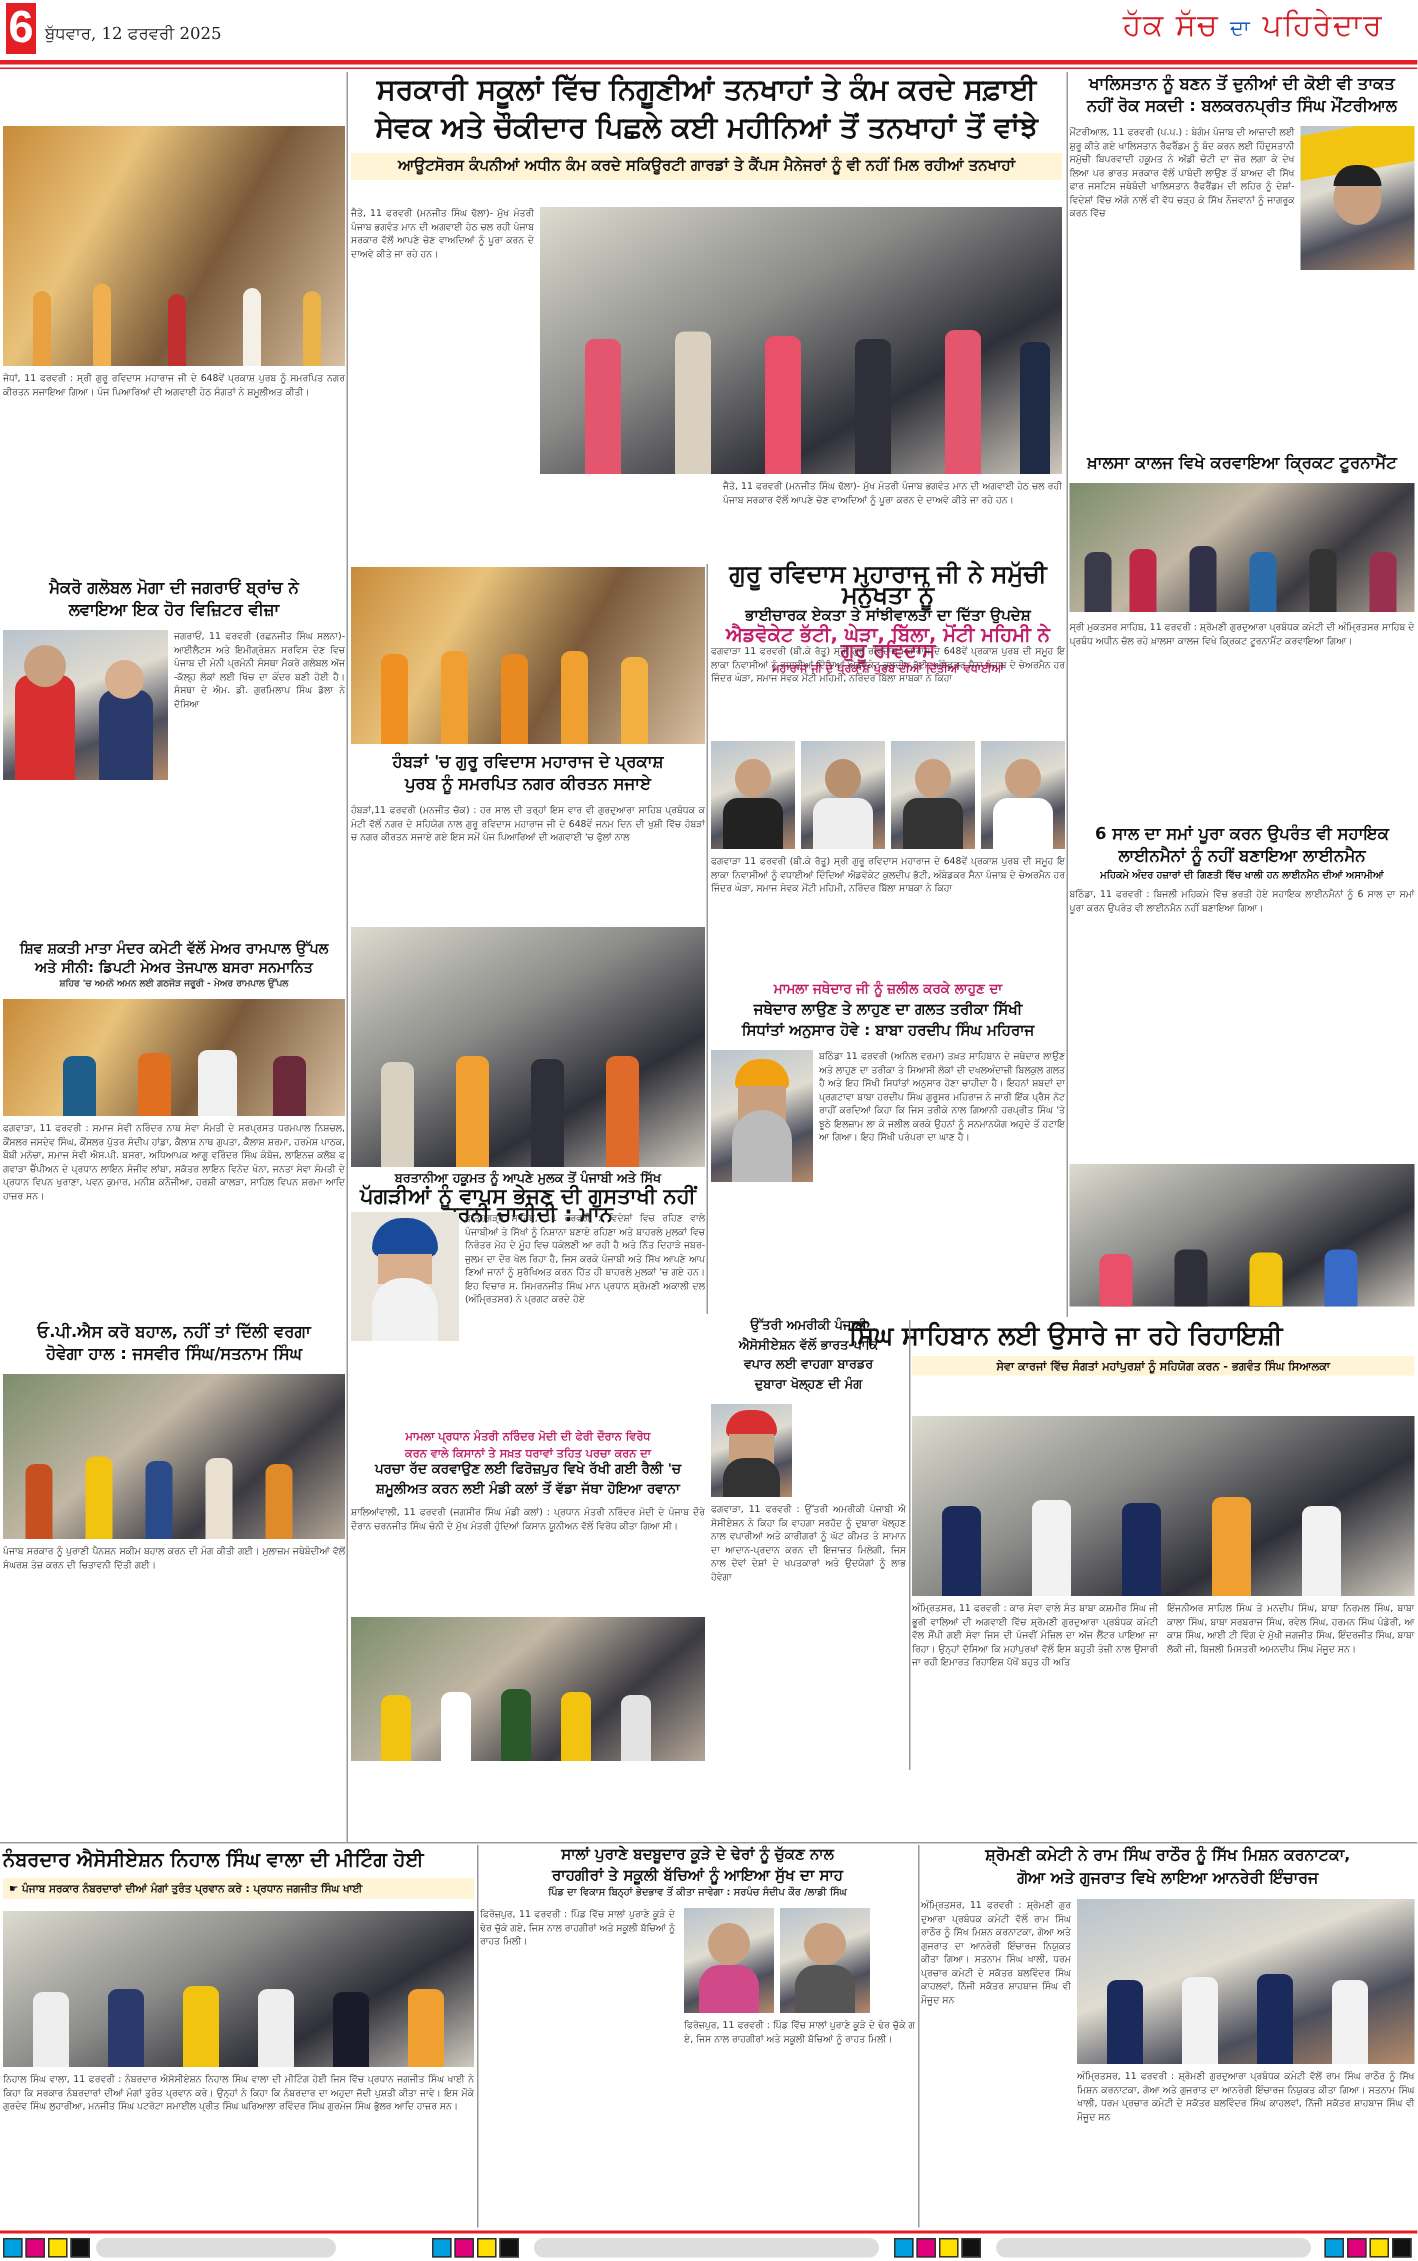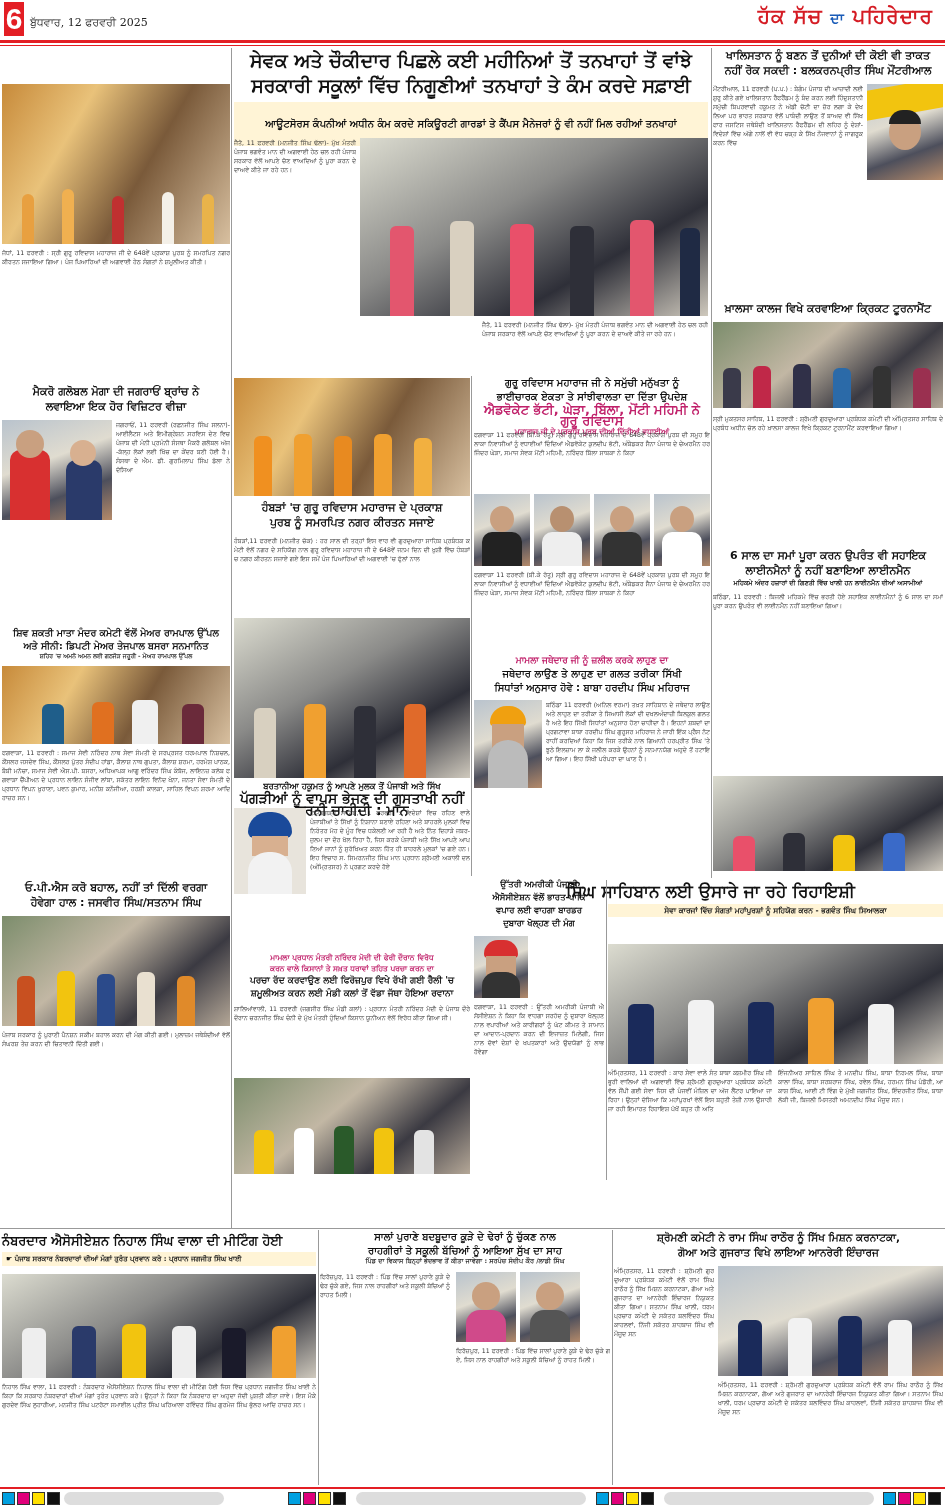--- a/index.html
+++ b/index.html
@@ -1,20 +1,20 @@
 <!DOCTYPE html>
 <html><head>
 <meta charset="utf-8">
 <style>
 *{box-sizing:border-box;margin:0;padding:0}
 body{width:945px;height:1507px;background:#fff;font-family:"DejaVu Sans",sans-serif;color:#111;overflow:hidden;position:relative}
 .abs{position:absolute}
 .hdr-num{left:4px;top:2px;width:20px;height:34px;background:#e31e24;color:#fff;font-weight:bold;font-size:30px;line-height:34px;text-align:center;font-family:"Liberation Sans",sans-serif}
 .hdr-date{left:30px;top:16px;font-size:11px;font-family:"DejaVu Serif",serif;color:#222}
-.hdr-logo{right:12px;top:4px;font-size:20px;font-weight:bold;color:#d51c24;letter-spacing:1px;font-family:"DejaVu Sans",sans-serif}
+.hdr-logo{right:23px;top:4px;font-size:20px;font-weight:normal;color:#d51c24;letter-spacing:1px;font-family:"DejaVu Sans",sans-serif}
 .hdr-logo .mid{color:#1a5cb8;font-size:14px}
 .hdr-rule{left:0;top:40px;width:945px;height:3px;background:#e31e24}
 .hdr-rule2{left:0;top:45px;width:945px;height:1px;background:#e31e24}
 .hl{font-weight:bold;color:#111;line-height:1.2;text-align:center}
 .txt{font-size:6.2px;line-height:9px;color:#333;text-align:justify;overflow:hidden;word-break:break-all}
 .txt span{display:block}
 .photo{background:linear-gradient(135deg,#9a8a78,#c8b8a0 40%,#6d6055 70%,#a89884);overflow:hidden}
 .photo.p2{background:linear-gradient(160deg,#b9c3cd,#e0dcd0 40%,#4d4f5c 70%,#b48a6a)}
 .photo.p3{background:linear-gradient(120deg,#c78a3a,#e9c27a 30%,#7a5a3a 60%,#d8c0a0)}
 .photo.p4{background:linear-gradient(150deg,#dcdcd0,#8a8a88 40%,#2e2f38 70%,#cfc9bd)}
@@ -45,23 +45,23 @@
     <div class="fig" style="left:20px;height:50px;background:#e8a040"></div>
     <div class="fig" style="left:60px;height:55px;background:#f0b050"></div>
     <div class="fig" style="left:110px;height:48px;background:#c03030"></div>
     <div class="fig" style="left:160px;height:52px;background:#f4f0e8"></div>
     <div class="fig" style="left:200px;height:50px;background:#e9b34a"></div>
   </div>
   <div class="abs txt" style="left:0;top:200px;width:228px;height:132px">ਜੋਧਾਂ, 11 ਫਰਵਰੀ : ਸ੍ਰੀ ਗੁਰੂ ਰਵਿਦਾਸ ਮਹਾਰਾਜ ਜੀ ਦੇ 648ਵੇਂ ਪ੍ਰਕਾਸ਼ ਪੁਰਬ ਨੂੰ ਸਮਰਪਿਤ ਨਗਰ ਕੀਰਤਨ ਸਜਾਇਆ ਗਿਆ। ਪੰਜ ਪਿਆਰਿਆਂ ਦੀ ਅਗਵਾਈ ਹੇਠ ਸੰਗਤਾਂ ਨੇ ਸ਼ਮੂਲੀਅਤ ਕੀਤੀ।</div>
 </div>
 
 <div class="abs" style="left:234px;top:48px;width:474px;height:325px">
+  <div class="hl" style="font-size:19px;line-height:25px">ਸਰਕਾਰੀ ਸਕੂਲਾਂ ਵਿੱਚ ਨਿਗੂਣੀਆਂ ਤਨਖਾਹਾਂ ਤੇ ਕੰਮ ਕਰਦੇ ਸਫ਼ਾਈ</div>
   <div class="hl" style="font-size:19px;line-height:25px">ਸੇਵਕ ਅਤੇ ਚੌਕੀਦਾਰ ਪਿਛਲੇ ਕਈ ਮਹੀਨਿਆਂ ਤੋਂ ਤਨਖਾਹਾਂ ਤੋਂ ਵਾਂਝੇ</div>
-  <div class="hl" style="font-size:19px;line-height:25px">ਸਰਕਾਰੀ ਸਕੂਲਾਂ ਵਿੱਚ ਨਿਗੂਣੀਆਂ ਤਨਖਾਹਾਂ ਤੇ ਕੰਮ ਕਰਦੇ ਸਫ਼ਾਈ</div>
-  <div class="sub-yellow hl" style="font-size:10px;padding:16px 0;margin-top:4px">ਆਊਟਸੋਰਸ ਕੰਪਨੀਆਂ ਅਧੀਨ ਕੰਮ ਕਰਦੇ ਸਕਿਊਰਟੀ ਗਾਰਡਾਂ ਤੇ ਕੈਂਪਸ ਮੈਨੇਜਰਾਂ ਨੂੰ ਵੀ ਨਹੀਂ ਮਿਲ ਰਹੀਆਂ ਤਨਖਾਹਾਂ</div>
+  <div class="sub-yellow hl" style="font-size:10px;padding:3px 0;margin-top:4px">ਆਊਟਸੋਰਸ ਕੰਪਨੀਆਂ ਅਧੀਨ ਕੰਮ ਕਰਦੇ ਸਕਿਊਰਟੀ ਗਾਰਡਾਂ ਤੇ ਕੈਂਪਸ ਮੈਨੇਜਰਾਂ ਨੂੰ ਵੀ ਨਹੀਂ ਮਿਲ ਰਹੀਆਂ ਤਨਖਾਹਾਂ</div>
   <div class="abs txt" style="left:0;top:90px;width:122px;height:235px">ਜੈਤੋ, 11 ਫਰਵਰੀ (ਮਨਜੀਤ ਸਿੰਘ ਢੱਲਾ)- ਮੁੱਖ ਮੰਤਰੀ ਪੰਜਾਬ ਭਗਵੰਤ ਮਾਨ ਦੀ ਅਗਵਾਈ ਹੇਠ ਚਲ ਰਹੀ ਪੰਜਾਬ ਸਰਕਾਰ ਵੱਲੋਂ ਆਪਣੇ ਚੋਣ ਵਾਅਦਿਆਂ ਨੂੰ ਪੂਰਾ ਕਰਨ ਦੇ ਦਾਅਵੇ ਕੀਤੇ ਜਾ ਰਹੇ ਹਨ।</div>
   <div class="abs photo p4" style="left:126px;top:90px;width:348px;height:178px">
     <div class="fig" style="left:30px;height:90px;width:24px;background:#e3566e"></div>
     <div class="fig" style="left:90px;height:95px;width:24px;background:#d9d0c0"></div>
     <div class="fig" style="left:150px;height:92px;width:24px;background:#e9506a"></div>
     <div class="fig" style="left:210px;height:90px;width:24px;background:#2e2f38"></div>
     <div class="fig" style="left:270px;height:96px;width:24px;background:#e3566e"></div>
     <div class="fig" style="left:320px;height:88px;width:20px;background:#1f2a44"></div>
   </div>
   <div class="abs txt" style="left:248px;top:272px;width:226px;height:52px">
@@ -157,21 +157,21 @@
   <div class="abs txt" style="left:0;top:36px;width:236px;height:80px">ਹੰਬੜਾਂ,11 ਫਰਵਰੀ (ਮਨਜੀਤ ਚੱਕ) : ਹਰ ਸਾਲ ਦੀ ਤਰ੍ਹਾਂ ਇਸ ਵਾਰ ਵੀ ਗੁਰਦੁਆਰਾ ਸਾਹਿਬ ਪ੍ਰਬੰਧਕ ਕਮੇਟੀ ਵੱਲੋਂ ਨਗਰ ਦੇ ਸਹਿਯੋਗ ਨਾਲ ਗੁਰੂ ਰਵਿਦਾਸ ਮਹਾਰਾਜ ਜੀ ਦੇ 648ਵੇਂ ਜਨਮ ਦਿਨ ਦੀ ਖੁਸ਼ੀ ਵਿੱਚ ਹੰਬੜਾਂ ਚ ਨਗਰ ਕੀਰਤਨ ਸਜਾਏ ਗਏ ਇਸ ਸਮੇਂ ਪੰਜ ਪਿਆਰਿਆਂ ਦੀ ਅਗਵਾਈ 'ਚ ਫੁੱਲਾਂ ਨਾਲ</div>
   <div class="abs photo p4" style="left:0;top:118px;width:236px;height:160px">
     <div class="fig" style="left:20px;height:70px;width:22px;background:#d8d0c0"></div>
     <div class="fig" style="left:70px;height:74px;width:22px;background:#f0a030"></div>
     <div class="fig" style="left:120px;height:72px;width:22px;background:#2e2f38"></div>
     <div class="fig" style="left:170px;height:74px;width:22px;background:#e06a2a"></div>
   </div>
 </div>
 
 <div class="abs" style="left:474px;top:376px;width:236px;height:318px">
-  <div class="hl" style="font-size:10px;line-height:14px">ਗੁਰੂ ਰਵਿਦਾਸ ਮਹਾਰਾਜ ਜੀ ਨੇ ਸਮੁੱਚੀ ਮਨੁੱਖਤਾ ਨੂੰ</div>
+  <div class="hl" style="font-size:16px;line-height:14px">ਗੁਰੂ ਰਵਿਦਾਸ ਮਹਾਰਾਜ ਜੀ ਨੇ ਸਮੁੱਚੀ ਮਨੁੱਖਤਾ ਨੂੰ</div>
   <div class="hl" style="font-size:10px;line-height:14px">ਭਾਈਚਾਰਕ ਏਕਤਾ ਤੇ ਸਾਂਝੀਵਾਲਤਾ ਦਾ ਦਿੱਤਾ ਉਪਦੇਸ਼</div>
   <div class="hl" style="font-size:13px;line-height:11px;color:#c0206a">ਐਡਵੋਕੇਟ ਭੱਟੀ, ਘੇੜਾ, ਬਿੱਲਾ, ਮੋਂਟੀ ਮਹਿਮੀ ਨੇ ਗੁਰੂ ਰਵਿਦਾਸ</div>
   <div class="hl" style="font-size:7.5px;line-height:11px;color:#c0206a">ਮਹਾਰਾਜ ਜੀ ਦੇ ਪ੍ਰਕਾਸ਼ ਪੁਰਬ ਦੀਆਂ ਦਿੱਤੀਆਂ ਵਧਾਈਆਂ</div>
   <div class="abs txt" style="left:0;top:54px;width:236px;height:60px">ਫਗਵਾੜਾ 11 ਫਰਵਰੀ (ਬੀ.ਕੇ ਰੱਤੂ) ਸ੍ਰੀ ਗੁਰੂ ਰਵਿਦਾਸ ਮਹਾਰਾਜ ਦੇ 648ਵੇਂ ਪ੍ਰਕਾਸ਼ ਪੁਰਬ ਦੀ ਸਮੂਹ ਇਲਾਕਾ ਨਿਵਾਸੀਆਂ ਨੂੰ ਵਧਾਈਆਂ ਦਿੰਦਿਆਂ ਐਡਵੋਕੇਟ ਕੁਲਦੀਪ ਭੱਟੀ, ਅੰਬੇਡਕਰ ਸੈਨਾ ਪੰਜਾਬ ਦੇ ਚੇਅਰਮੈਨ ਹਰਜਿੰਦਰ ਘੇੜਾ, ਸਮਾਜ ਸੇਵਕ ਮੋਂਟੀ ਮਹਿਮੀ, ਨਰਿੰਦਰ ਬਿੱਲਾ ਸਾਬਕਾ ਨੇ ਕਿਹਾ</div>
   <div class="abs" style="left:0;top:118px;width:236px;height:72px;display:flex;gap:4px">
     <div class="photo p2" style="flex:1;position:relative">
         <div class="abs" style="left:16px;top:12px;width:24px;height:26px;background:#c9a080;border-radius:50%"></div>
         <div class="abs" style="left:8px;top:38px;width:40px;height:34px;background:#222;border-radius:10px 10px 0 0"></div>
       </div>
     <div class="photo p2" style="flex:1;position:relative">

